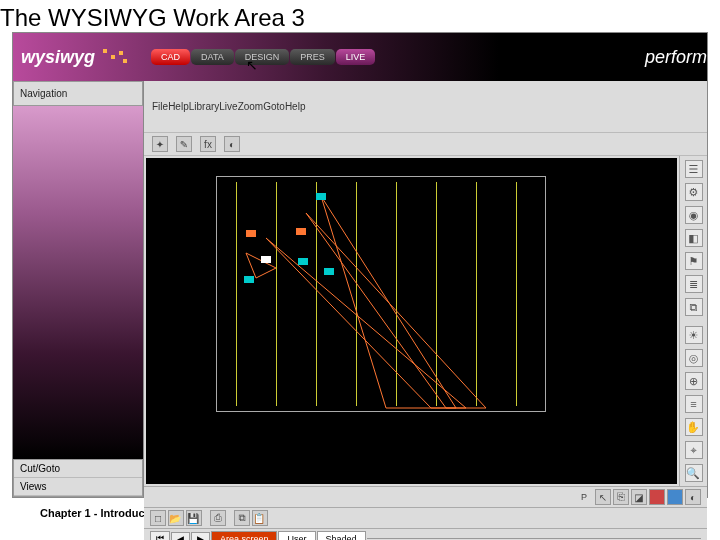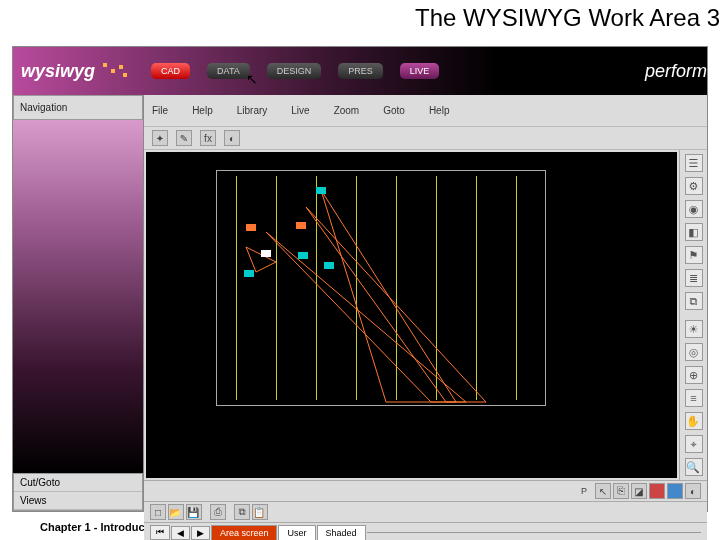--- a/index.html
+++ b/index.html
@@ -1,47 +1,47 @@
 <!DOCTYPE html>
 <html><head>
 <meta charset="utf-8">
 <style>
   * { box-sizing: border-box; margin: 0; padding: 0; }
   body { font-family: Verdana, Arial, sans-serif; background: #fff; width: 720px; height: 540px; overflow: hidden; }
   
-  .slide-title { font-size: 24px; text-align: right; padding: 4px 0 14px; font-family: Arial, sans-serif; }
+  .slide-title { font-size: 24px; text-align: left; padding: 4px 0 0; font-family: Arial, sans-serif; }
   
   .app-window { margin: 0 12px; border: 1px solid #888; position: relative; }
   
   .top-bar { height: 48px; background: linear-gradient(to right, #b84a9c 0%, #3a1530 45%, #000 70%); display: flex; align-items: center; padding: 0 8px; position: relative; }
   .logo-text { color: #fff; font-size: 18px; font-style: italic; font-weight: bold; margin-right: 6px; }
   .logo-dots { width: 30px; height: 20px; position: relative; margin-right: 20px; }
   .logo-dots span { position: absolute; width: 4px; height: 4px; background: #ffb347; }
   .logo-dots span:nth-child(1){ top:2px; left:2px; }
   .logo-dots span:nth-child(2){ top:8px; left:10px; }
   .logo-dots span:nth-child(3){ top:4px; left:18px; }
   .logo-dots span:nth-child(4){ top:12px; left:22px; }
   
-  .mode-tabs { display: flex; gap: 17px; }
+  .mode-tabs { display: flex; gap: 1px; }
   .mode-tab { font-size: 9px; padding: 3px 10px; background: linear-gradient(#5a5a5a,#2a2a2a); color: #ccc; border-radius: 5px; cursor: pointer; }
   .mode-tab.active-red { background: linear-gradient(#ff5a5a,#c20000); color: #fff; }
   .mode-tab.live { background: linear-gradient(#b84a9c,#6a1a58); color: #fff; }
   .cursor-arrow { position: absolute; left: 233px; top: 24px; font-size: 14px; color: #000; z-index: 50; pointer-events: none; }
   .perform-text { color: #fff; font-size: 18px; font-style: italic; position: absolute; right: 0; }
   
   .app-body { display: flex; height: 416px; }
   
   .left-col { width: 130px; display: flex; flex-direction: column; }
   .nav-panel { background: #dcdcdc; border: 1px solid #999; padding: 6px 6px; font-size: 10px; color: #222; }
   .gradient-panel { flex: 1; background: linear-gradient(to bottom, #d89acb 0%, #9b5a8e 30%, #3a1530 70%, #000 100%); }
   .bottom-nav { background: #dcdcdc; border: 1px solid #999; }
   .bottom-nav div { padding: 3px 6px; font-size: 10px; border-bottom: 1px solid #bbb; cursor: pointer; }
   
   .main-col { flex: 1; background: #dcdcdc; display: flex; flex-direction: column; border-left: 1px solid #888; }
-  .menu-bar { display: flex; gap: 24px; padding: 10px 8px; font-size: 10px; color: #333; background: #dcdcdc; border-bottom: 1px solid #bbb; }
+  .menu-bar { display: flex; gap: 0; padding: 20px 8px; font-size: 10px; color: #333; background: #dcdcdc; border-bottom: 1px solid #bbb; }
   .menu-bar span { cursor: pointer; }
   .toolbar-row { display: flex; gap: 8px; padding: 3px 8px; background: #dcdcdc; border-bottom: 1px solid #bbb; align-items: center; }
   .tool-btn { width: 16px; height: 16px; background: #d0d0d0; border: 1px solid #999; display: inline-flex; align-items: center; justify-content: center; font-size: 10px; color: #444; cursor: pointer; }
   
   .canvas-wrap { flex: 1; display: flex; }
   .canvas { flex: 1; background: #000; position: relative; margin: 2px; }
   .stage-rect { position: absolute; border: 1px solid #aaa; left: 70px; top: 18px; width: 330px; height: 236px; }
   .grid-line { position: absolute; background: #cccc33; width: 1px; top: 24px; height: 224px; }
   .fixture { position: absolute; width: 10px; height: 7px; }
   .fixture.orange { background: #ff7733; }

